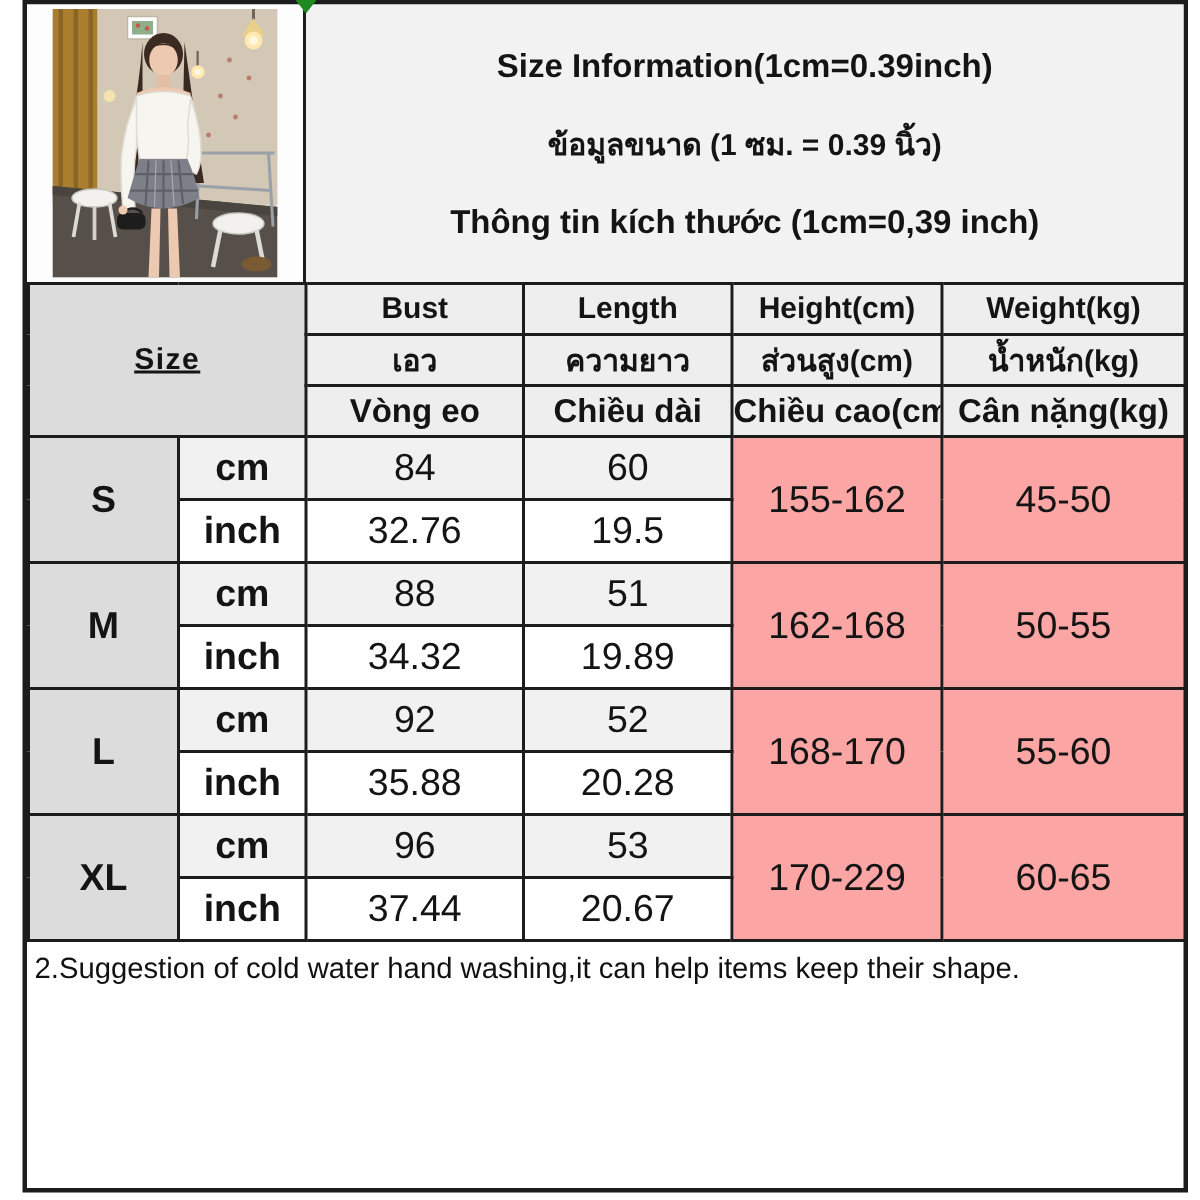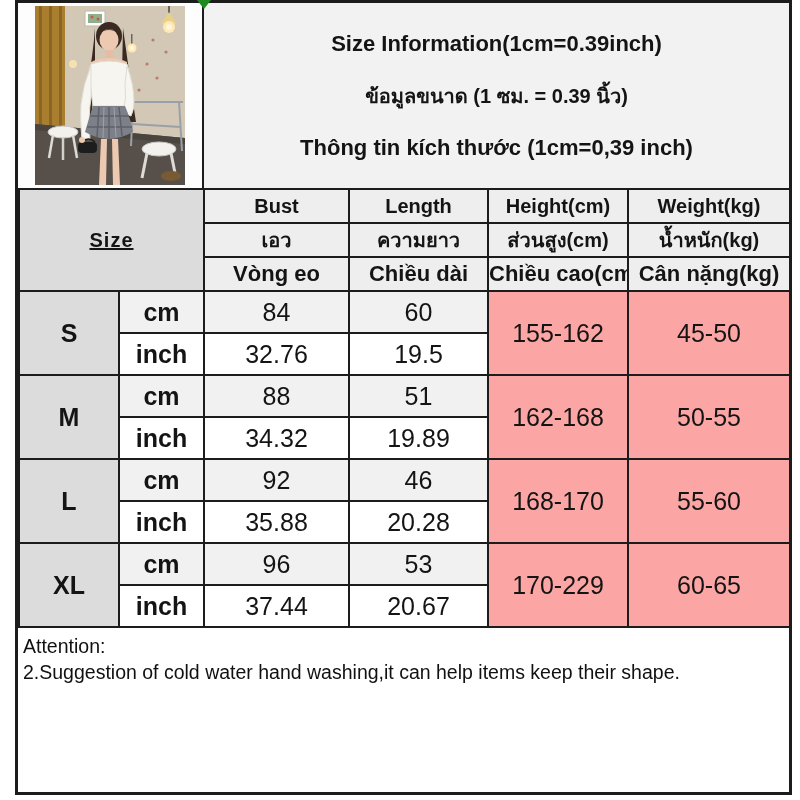--- a/index.html
+++ b/index.html
@@ -214,21 +214,21 @@
         <tr class="data inch-row">
           <td class="unit">inch</td>
           <td class="val">34.32</td>
           <td class="val">19.89</td>
         </tr>
 
         <tr class="data cm-row">
           <td class="letter" rowspan="2">L</td>
           <td class="unit">cm</td>
           <td class="val">92</td>
-          <td class="val">46</td>
+          <td class="val">52</td>
           <td class="range" rowspan="2">168-170</td>
           <td class="range" rowspan="2">55-60</td>
         </tr>
         <tr class="data inch-row">
           <td class="unit">inch</td>
           <td class="val">35.88</td>
           <td class="val">20.28</td>
         </tr>
 
         <tr class="data cm-row">
@@ -241,18 +241,17 @@
         </tr>
         <tr class="data inch-row">
           <td class="unit">inch</td>
           <td class="val">37.44</td>
           <td class="val">20.67</td>
         </tr>
       </tbody>
     </table>
 
     <div class="attention">
-      <div class="note">Attention:</div>
       <div class="note">2.Suggestion of cold water hand washing,it can help items keep their shape.</div>
     </div>
 
   </div>
 </div>
 
 </body></html>

